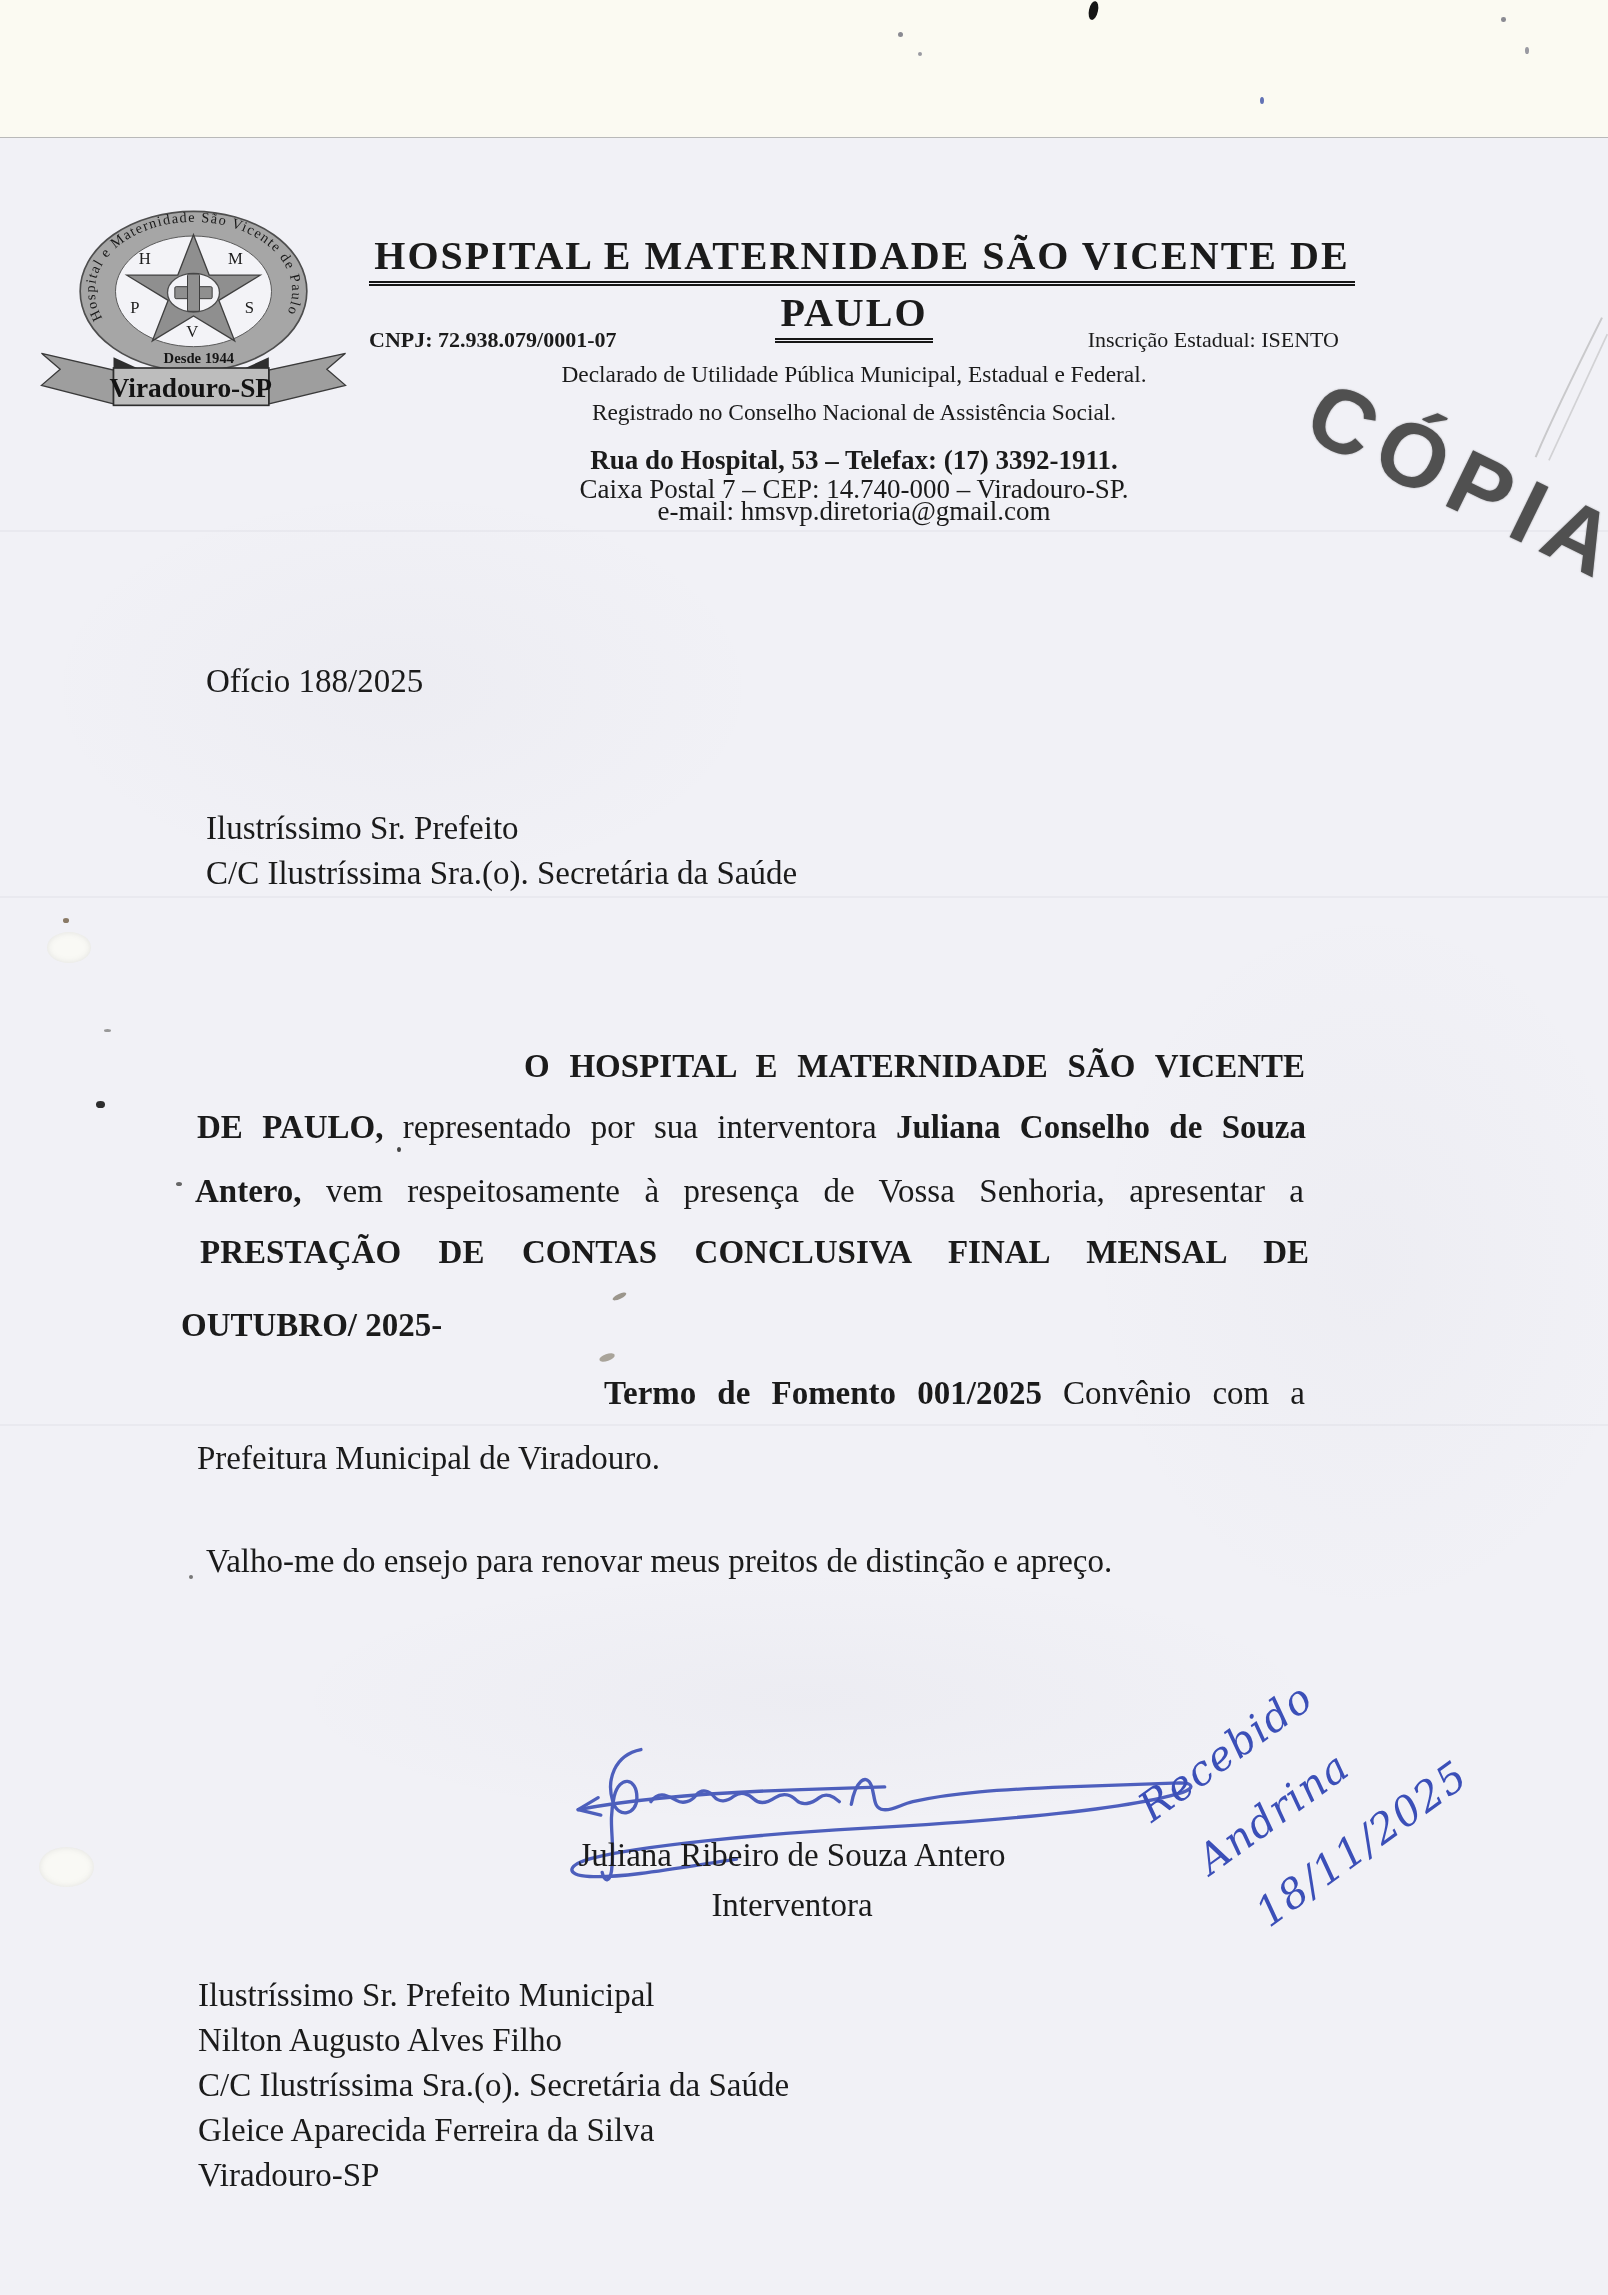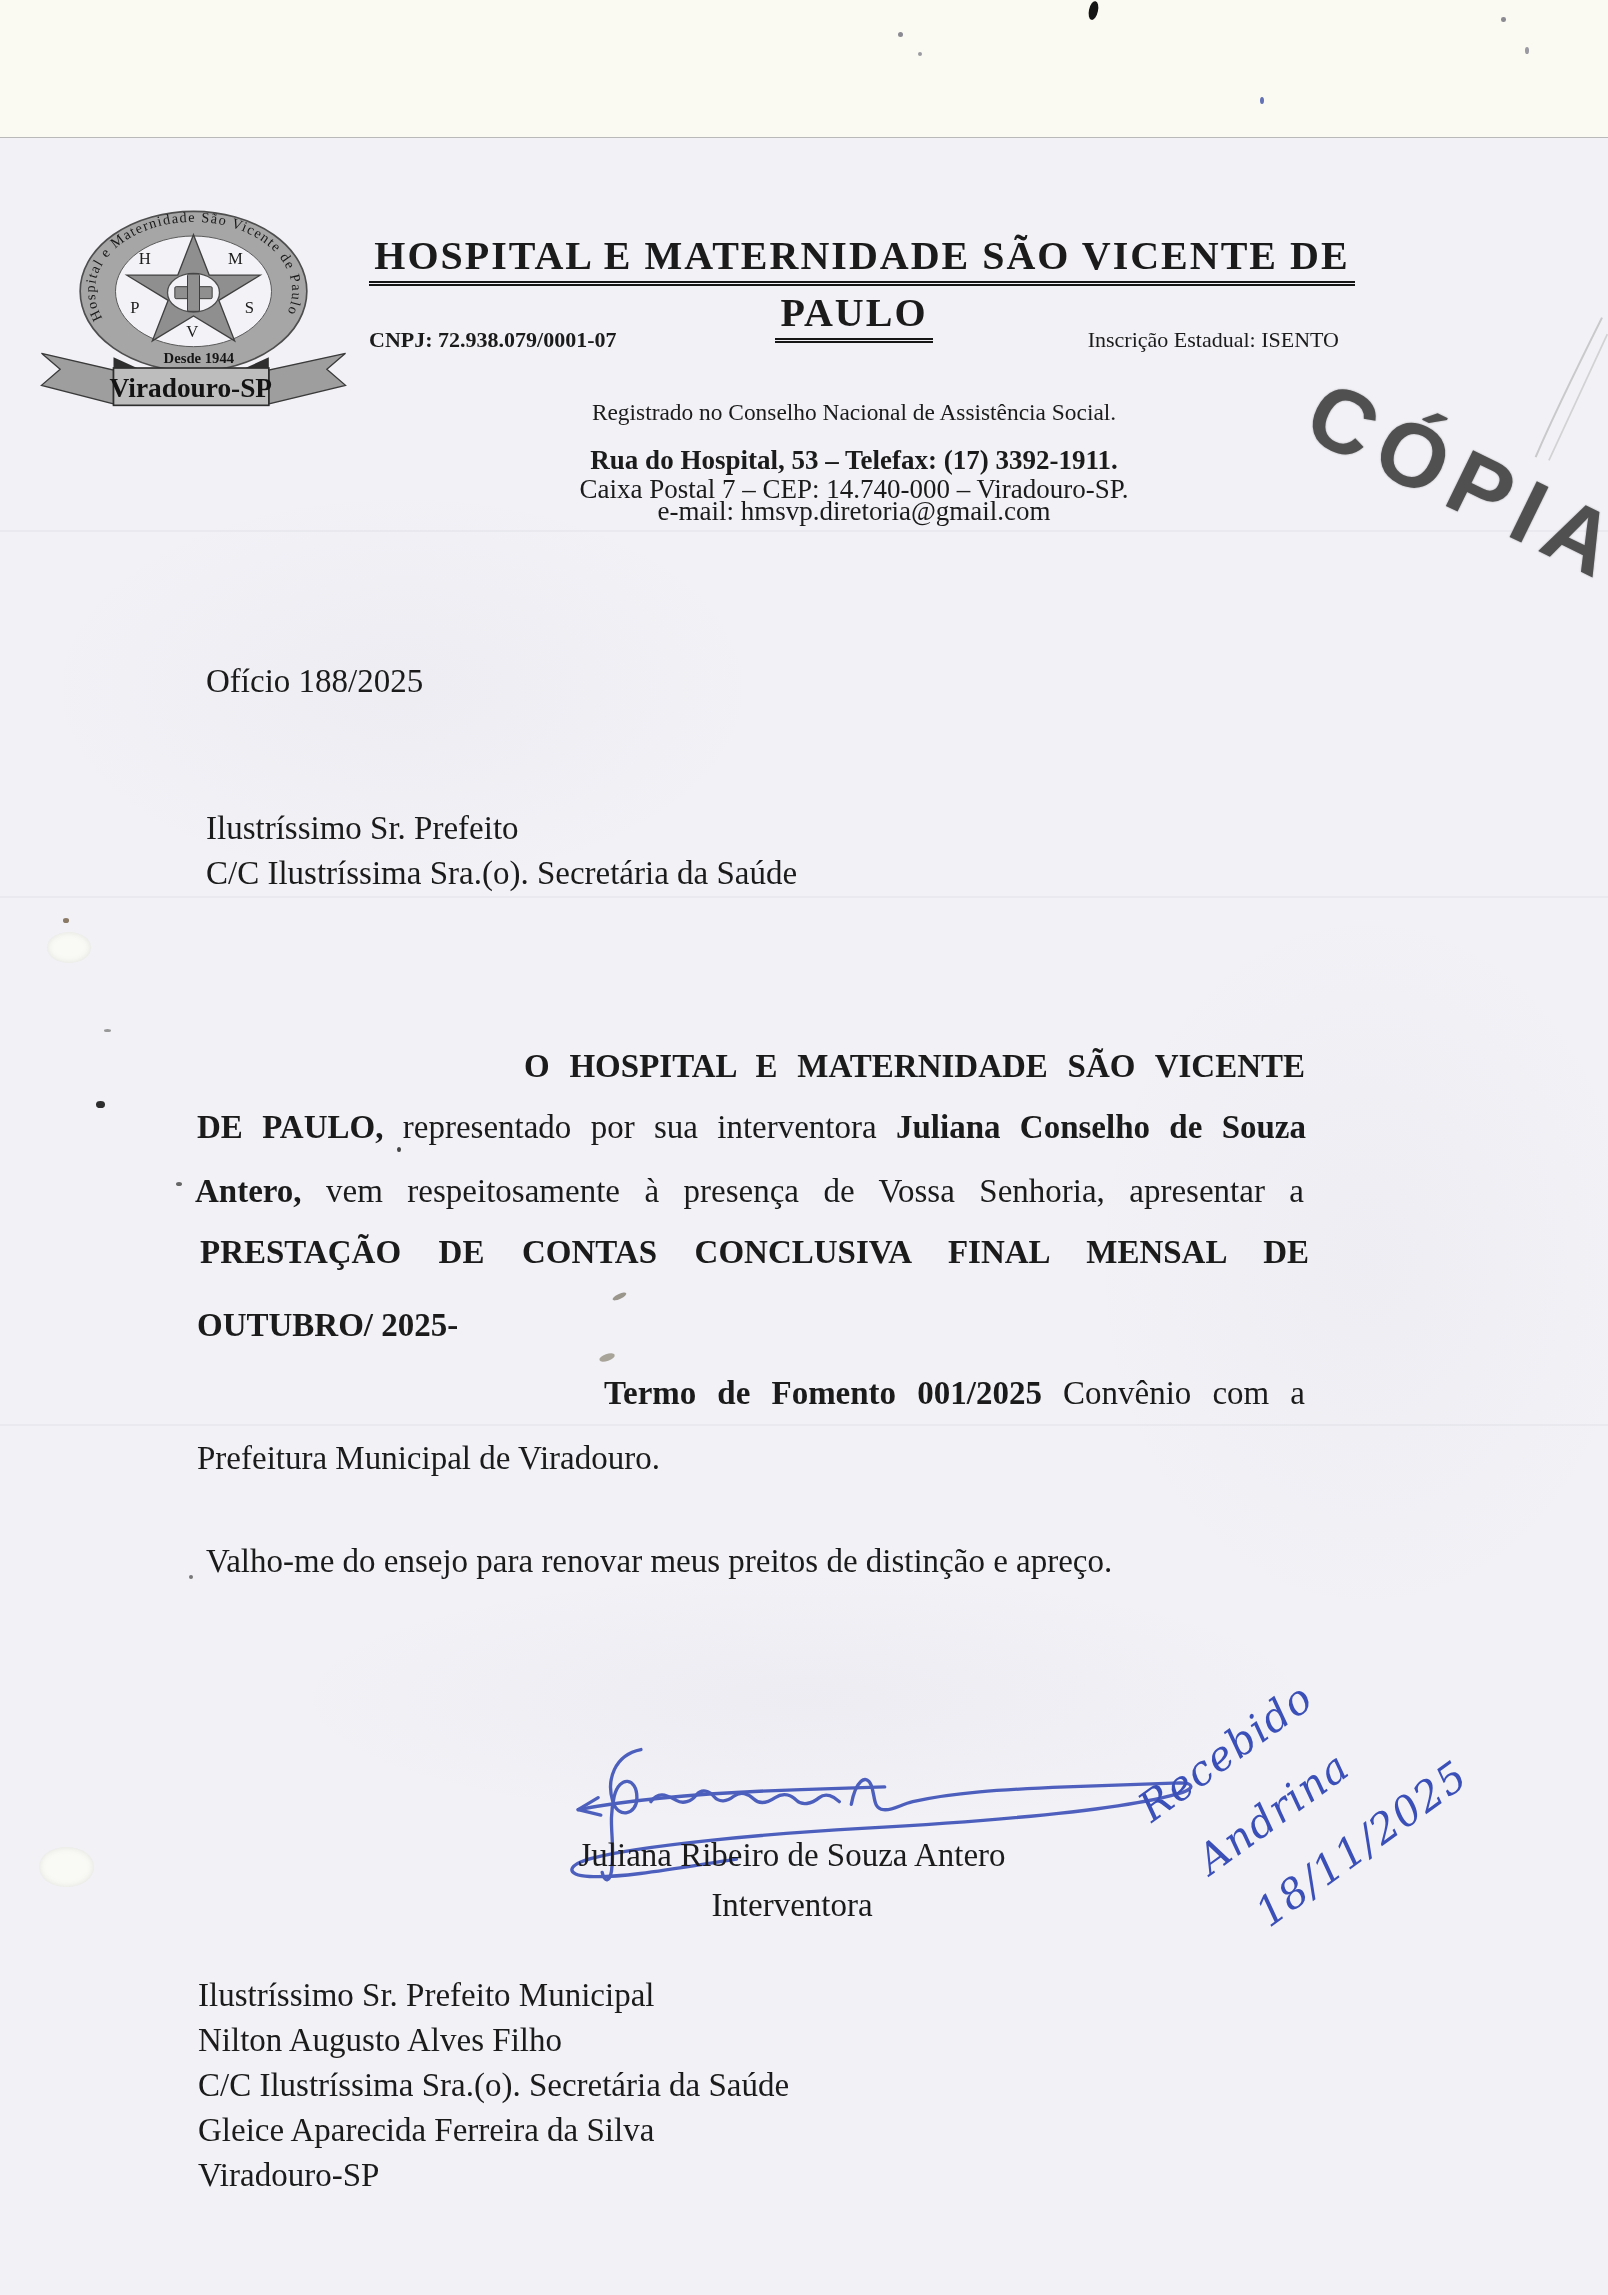--- a/index.html
+++ b/index.html
@@ -87,40 +87,41 @@
   <div class="abs hdr-center title-wrap">
     <span class="title-line">HOSPITAL E MATERNIDADE SÃO VICENTE DE</span><br>
     <span class="title-line">PAULO</span>
   </div>
 
   <div class="abs hdr-center cnpj-row">
     <span class="hl b">CNPJ: 72.938.079/0001-07</span>
     <span class="hl">Inscrição Estadual: ISENTO</span>
   </div>
 
+  <div class="abs hdr-center fs35" style="top:361px;">Declarado de Utilidade Pública Municipal, Estadual e Federal.</div>
   <div class="abs hdr-center fs35" style="top:399px;">Registrado no Conselho Nacional de Assistência Social.</div>
   <div class="abs hdr-center fs41" style="top:445px;font-weight:bold;">Rua do Hospital, 53 – Telefax: (17) 3392-1911.</div>
   <div class="abs hdr-center fs41" style="top:474px;">Caixa Postal 7 – CEP: 14.740-000 – Viradouro-SP.</div>
   <div class="abs hdr-center fs41" style="top:496px;">e-mail: hmsvp.diretoria@gmail.com</div>
 
   <div class="abs stamp">CÓPIA</div>
   <svg class="abs" style="left:1529px;top:304px;" width="79" height="160" viewBox="0 0 119 240">
     <path d="M 10,230 C 40,160 80,80 110,20" fill="none" stroke="#a8a8a8" stroke-width="3" opacity=".55"></path>
     <path d="M 30,235 C 60,170 95,95 118,45" fill="none" stroke="#b3b3b3" stroke-width="2.5" opacity=".5"></path>
   </svg>
 
   <div class="abs body-line" style="left:206px;top:662px;">Ofício 188/2025</div>
   <div class="abs body-line" style="left:206px;top:809px;">Ilustríssimo Sr. Prefeito</div>
   <div class="abs body-line" style="left:206px;top:854px;">C/C Ilustríssima Sra.(o). Secretária da Saúde</div>
 
   <div class="abs body-line jline b" style="left:524px;top:1047px;width:781px;">O HOSPITAL E MATERNIDADE SÃO VICENTE</div>
   <div class="abs body-line jline" style="left:197px;top:1108px;width:1109px;"><span class="b">DE PAULO,</span><span> representado por sua interventora </span><span class="b">Juliana Conselho de Souza</span></div>
   <div class="abs body-line jline" style="left:195px;top:1172px;width:1109px;"><span class="b">Antero,</span><span> vem respeitosamente à presença de Vossa Senhoria, apresentar a</span></div>
   <div class="abs body-line jline b" style="left:200px;top:1233px;width:1109px;">PRESTAÇÃO DE CONTAS CONCLUSIVA FINAL MENSAL DE</div>
-  <div class="abs body-line b" style="left:197px;top:1306px;">OUTUBRO/ 2025-</div>
+  <div class="abs body-line b" style="left:181px;top:1306px;">OUTUBRO/ 2025-</div>
 
   <div class="abs body-line jline" style="left:604px;top:1374px;width:701px;"><span class="b">Termo de Fomento 001/2025</span><span> Convênio com a</span></div>
   <div class="abs body-line" style="left:197px;top:1439px;">Prefeitura Municipal de Viradouro.</div>
 
   <div class="abs body-line" style="left:206px;top:1542px;">Valho-me do ensejo para renovar meus preitos de distinção e apreço.</div>
 
   <svg class="abs" style="left:514px;top:1740px;" width="688" height="144" viewBox="0 0 1030 215">
     <g fill="none" stroke="#4053b8" stroke-width="5" stroke-linecap="round" stroke-linejoin="round" opacity=".92">
       <path d="M 190,14 C 150,22 138,60 148,92 C 156,118 184,112 184,86 C 184,56 158,52 150,84 C 140,128 152,150 146,196 C 143,212 136,214 132,198"></path>
       <path d="M 96,104 C 180,88 300,78 430,74 L 555,70"></path>

